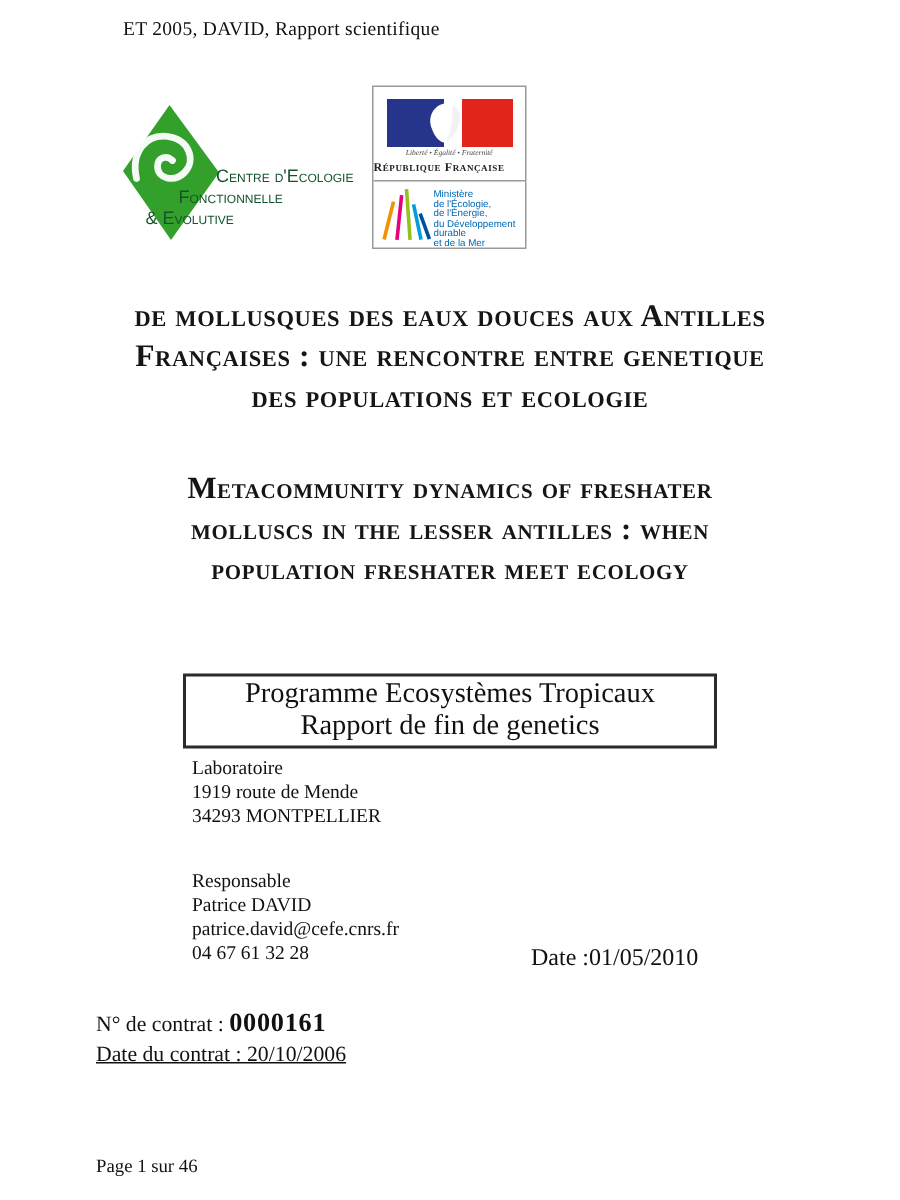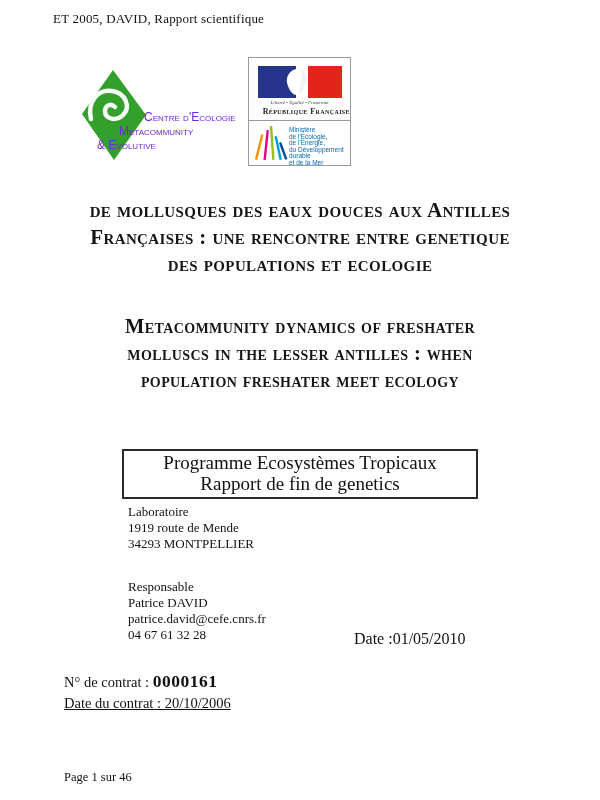--- a/index.html
+++ b/index.html
@@ -1,38 +1,38 @@
 <!DOCTYPE html>
 <html><head>
 <meta charset="utf-8">
 <style>
   html,body{margin:0;padding:0;background:#e8e8e8;}
   .page{
     position:relative;width:600px;height:800px;background:#ffffff;
     font-family:"Liberation Serif", serif;color:#111;overflow:hidden;
     margin:0 auto;
   }
-  .hdr{position:absolute;left:53px;top:11px;font-size:13px;letter-spacing:.2px;}
+  .hdr{position:absolute;left:82px;top:11px;font-size:13px;letter-spacing:.2px;}
 
   
   .cefe{position:absolute;left:82px;top:68px;width:170px;height:100px;}
   .cefe svg{position:absolute;left:0;top:2px;}
   .cefe-text{position:absolute;font-family:"Liberation Sans",sans-serif;
-    font-variant:small-caps;color:#6d28d9;font-size:12px;line-height:12px;white-space:nowrap;}
+    font-variant:small-caps;color:#14532d;font-size:12px;line-height:12px;white-space:nowrap;}
   .cefe-l1{left:62px;top:43px;}
   .cefe-l2{left:37px;top:57px;}
   .cefe-l3{left:15px;top:71px;}
 
   
   .rep{position:absolute;left:248px;top:57px;width:103px;height:109px;
     border:1px solid #9a9a9a;background:#fff;box-sizing:border-box;}
   .rep-flag{position:absolute;left:9px;top:8px;}
   .rep-motto{position:absolute;left:0;top:42px;width:100%;text-align:center;
     font-size:5px;font-style:italic;color:#444;white-space:nowrap;}
-  .rep-name{position:absolute;left:0;top:49px;width:100%;text-align:right;
+  .rep-name{position:absolute;left:0;top:49px;width:100%;text-align:left;
     font-variant:small-caps;font-weight:bold;font-size:8px;letter-spacing:.4px;color:#222;white-space:nowrap;}
   .rep-divider{position:absolute;left:0;top:62px;width:100%;border-top:1px solid #9a9a9a;}
   .rep-strokes{position:absolute;left:5px;top:68px;}
   .rep-ministry{position:absolute;left:40px;top:69px;color:#0069b4;
     font-family:"Liberation Sans",sans-serif;font-size:6.5px;line-height:6.5px;}
 
   
   .title{position:absolute;left:55px;width:490px;text-align:center;
     font-weight:bold;font-variant:small-caps;color:#151515;}
   .title-fr{top:197px;font-size:21px;line-height:27px;letter-spacing:.4px;}
@@ -60,21 +60,21 @@
 <div class="page">
 
   <div class="hdr">ET 2005, DAVID, Rapport scientifique</div>
 
   <div class="cefe">
     <svg width="64" height="90" viewBox="0 0 64 90">
       <polygon points="31,0 64,45 32,90 0,44" fill="#33a02c"></polygon>
       <path d="M 9 49 C 5 31 16 19 30 21 C 44 23 49 37 41 45 C 34 52 23 49 23 41 C 23 35 29 33 33 37" fill="none" stroke="#ffffff" stroke-width="4.5" stroke-linecap="round" opacity="0.95"></path>
     </svg>
     <div class="cefe-text cefe-l1">Centre d'Ecologie</div>
-    <div class="cefe-text cefe-l2">Metacommunity</div>
+    <div class="cefe-text cefe-l2">Fonctionnelle</div>
     <div class="cefe-text cefe-l3">&amp; Evolutive</div>
   </div>
 
   <div class="rep">
     <svg class="rep-flag" width="84" height="32" viewBox="0 0 84 32">
       <rect x="0" y="0" width="38" height="32" fill="#27348b"></rect>
       <rect x="50" y="0" width="34" height="32" fill="#e1251b"></rect>
       <path d="M38 3 C 30 5 27 13 30 20 C 32 26 36 29 38 29 Z" fill="#ffffff"></path>
       <path d="M44 4 C 49 7 50 13 47 19 C 45 24 42 27 40 28 C 43 21 44 11 44 4 Z" fill="#e8e8ee" opacity="0.55"></path>
     </svg>

